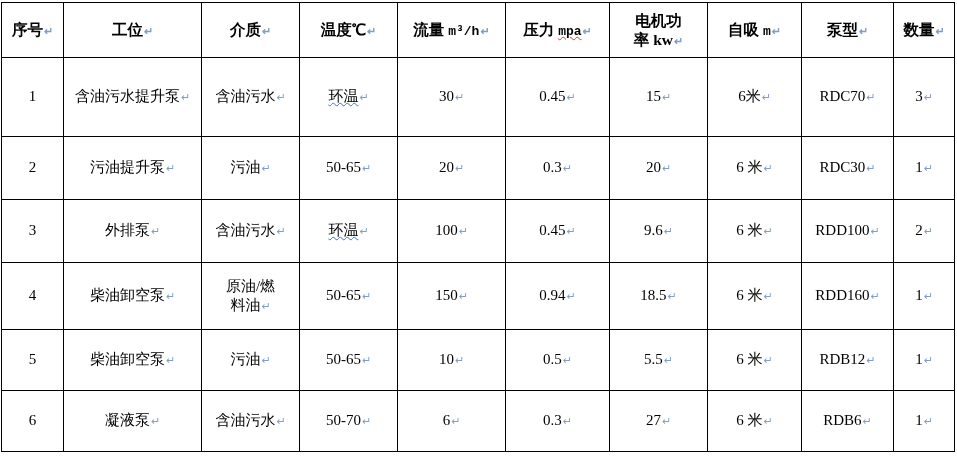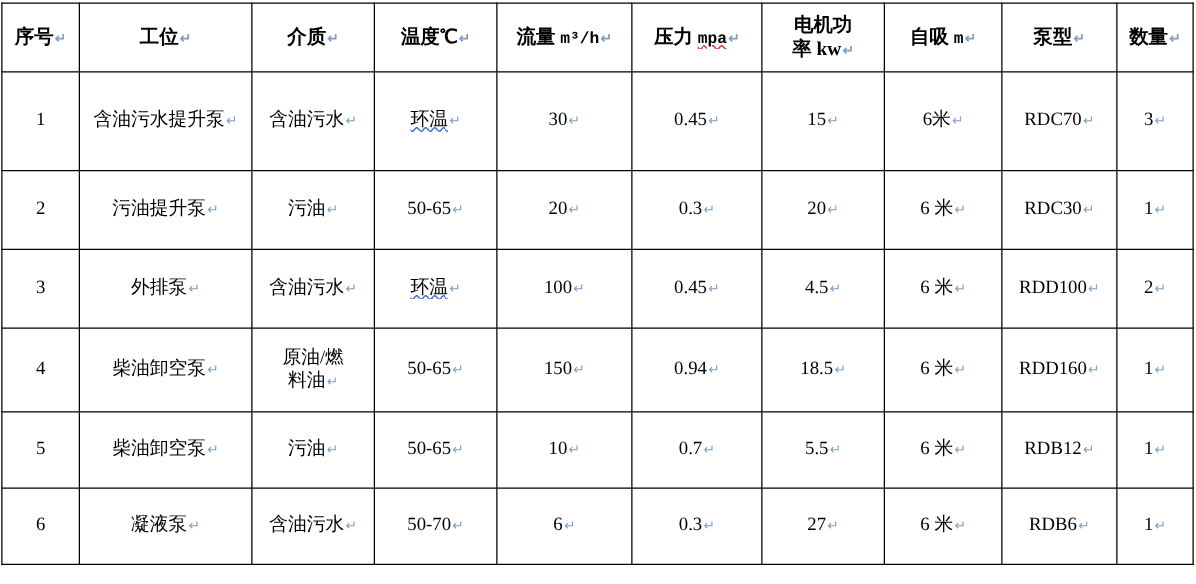--- a/index.html
+++ b/index.html
@@ -151,21 +151,21 @@
         <td><span>1</span><span class="pmark">↵</span></td>
       </tr>
 
       <tr class="r3">
         <td><span>3</span></td>
         <td><span>外排泵</span><span class="pmark">↵</span></td>
         <td><span>含油污水</span><span class="pmark">↵</span></td>
         <td><span class="squiggle-blue">环温</span><span class="pmark">↵</span></td>
         <td><span>100</span><span class="pmark">↵</span></td>
         <td><span>0.45</span><span class="pmark">↵</span></td>
-        <td><span>4.5</span><span class="pmark">↵</span></td>
+        <td><span>9.6</span><span class="pmark">↵</span></td>
         <td><span>6 米</span><span class="pmark">↵</span></td>
         <td><span>RDD100</span><span class="pmark">↵</span></td>
         <td><span>2</span><span class="pmark">↵</span></td>
       </tr>
 
       <tr class="r4">
         <td><span>4</span></td>
         <td><span>柴油卸空泵</span><span class="pmark">↵</span></td>
         <td><span>原油/燃</span><br><span>料油</span><span class="pmark">↵</span></td>
         <td><span>50-65</span><span class="pmark">↵</span></td>
@@ -176,21 +176,21 @@
         <td><span>RDD160</span><span class="pmark">↵</span></td>
         <td><span>1</span><span class="pmark">↵</span></td>
       </tr>
 
       <tr class="r5">
         <td><span>5</span></td>
         <td><span>柴油卸空泵</span><span class="pmark">↵</span></td>
         <td><span>污油</span><span class="pmark">↵</span></td>
         <td><span>50-65</span><span class="pmark">↵</span></td>
         <td><span>10</span><span class="pmark">↵</span></td>
-        <td><span>0.7</span><span class="pmark">↵</span></td>
+        <td><span>0.5</span><span class="pmark">↵</span></td>
         <td><span>5.5</span><span class="pmark">↵</span></td>
         <td><span>6 米</span><span class="pmark">↵</span></td>
         <td><span>RDB12</span><span class="pmark">↵</span></td>
         <td><span>1</span><span class="pmark">↵</span></td>
       </tr>
 
       <tr class="r6">
         <td><span>6</span></td>
         <td><span>凝液泵</span><span class="pmark">↵</span></td>
         <td><span>含油污水</span><span class="pmark">↵</span></td>

